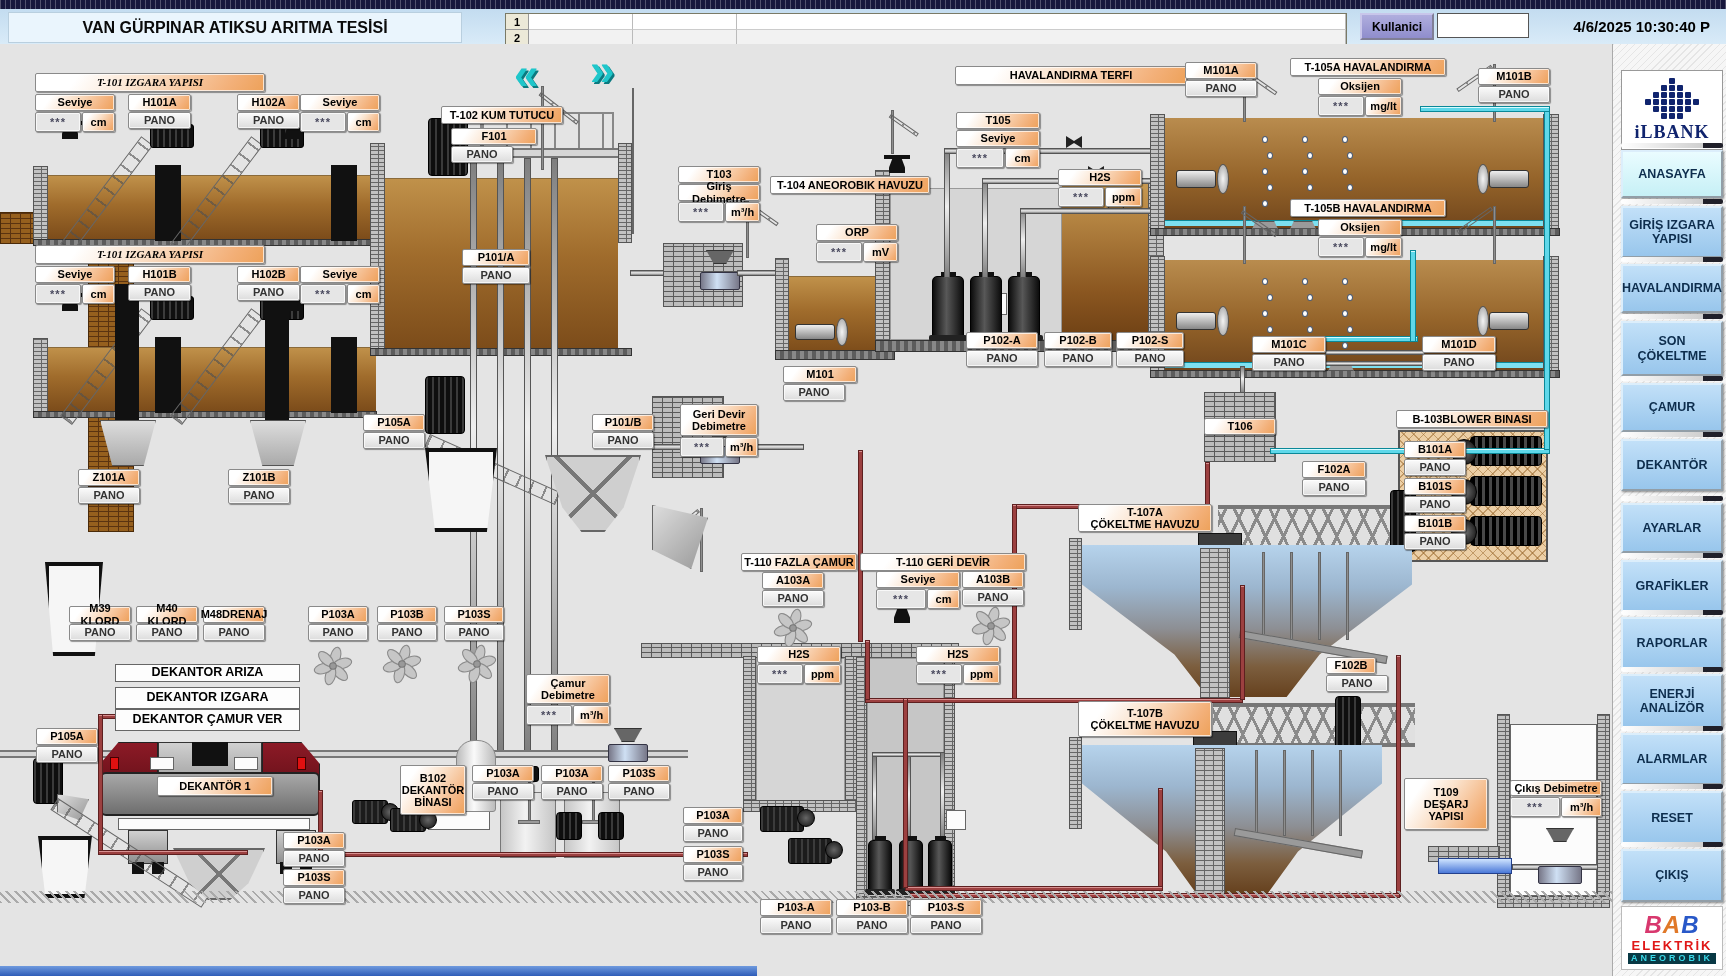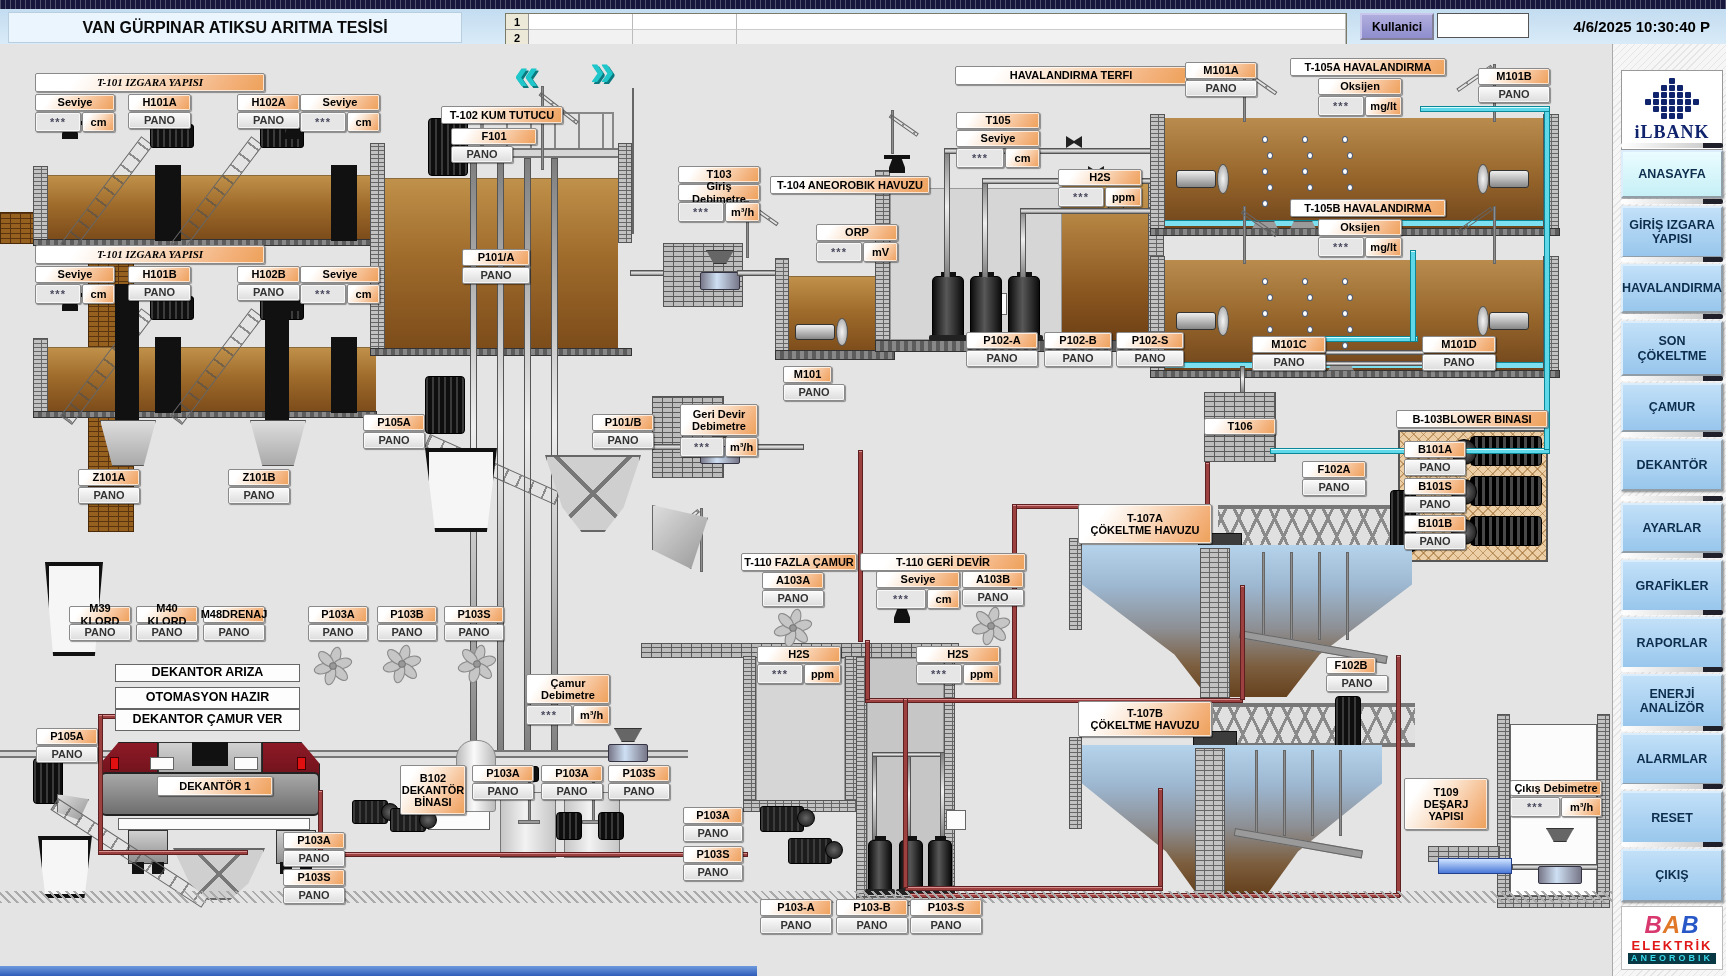--- a/index.html
+++ b/index.html
@@ -479,21 +479,21 @@
       </div>
       <div class="lb t-title" style="left: 1290px; top: 14px; width: 156px; height: 18px;">
         <span>T-105A HAVALANDIRMA</span>
       </div>
       <div class="lb t-title" style="left: 1290px; top: 155px; width: 156px; height: 18px;">
         <span>T-105B HAVALANDIRMA</span>
       </div>
       <div class="lb t-title" style="left: 1396px; top: 366px; width: 152px; height: 18px;">
         <span>B-103BLOWER BINASI</span>
       </div>
-      <div class="lb t-title" style="left: 1078px; top: 460px; width: 134px; height: 40px;">
+      <div class="lb t-title" style="left: 1078px; top: 460px; width: 134px; height: 28px;">
         <span>T-107A</span>
         <span>ÇÖKELTME HAVUZU</span>
       </div>
       <div class="lb t-title" style="left: 1078px; top: 657px; width: 134px; height: 36px;">
         <span>T-107B</span>
         <span>ÇÖKELTME HAVUZU</span>
       </div>
       <div class="lb t-title" style="left: 741px; top: 509px; width: 116px; height: 18px;">
         <span>T-110 FAZLA ÇAMUR</span>
       </div>
@@ -526,21 +526,21 @@
       <div class="lb t-tag" style="left: 228px; top: 425px; width: 62px; height: 17px;">Z101B</div>
       <div class="lb t-pano" style="left: 228px; top: 443px; width: 62px; height: 17px;">PANO</div>
       <div class="lb t-tag" style="left: 451px; top: 84px; width: 86px; height: 17px;">F101</div>
       <div class="lb t-pano" style="left: 451px; top: 102px; width: 62px; height: 17px;">PANO</div>
       <div class="lb t-tag" style="left: 462px; top: 205px; width: 68px; height: 17px;">P101/A</div>
       <div class="lb t-pano" style="left: 462px; top: 223px; width: 68px; height: 17px;">PANO</div>
       <div class="lb t-tag" style="left: 363px; top: 370px; width: 62px; height: 17px;">P105A</div>
       <div class="lb t-pano" style="left: 363px; top: 388px; width: 62px; height: 17px;">PANO</div>
       <div class="lb t-tag" style="left: 592px; top: 370px; width: 62px; height: 17px;">P101/B</div>
       <div class="lb t-pano" style="left: 592px; top: 388px; width: 62px; height: 17px;">PANO</div>
-      <div class="lb t-tag" style="left: 783px; top: 322px; width: 49px; height: 17px; text-align: right;">M101</div>
+      <div class="lb t-tag" style="left: 783px; top: 322px; width: 74px; height: 17px; text-align: right;">M101</div>
       <div class="lb t-pano" style="left: 783px; top: 340px; width: 62px; height: 17px;">PANO</div>
       <div class="lb t-tag" style="left: 1185px; top: 18px; width: 72px; height: 17px;">M101A</div>
       <div class="lb t-pano" style="left: 1185px; top: 36px; width: 72px; height: 17px;">PANO</div>
       <div class="lb t-tag" style="left: 1478px; top: 24px; width: 72px; height: 17px;">M101B</div>
       <div class="lb t-pano" style="left: 1478px; top: 42px; width: 72px; height: 17px;">PANO</div>
       <div class="lb t-tag" style="left: 966px; top: 288px; width: 72px; height: 17px;">P102-A</div>
       <div class="lb t-pano" style="left: 966px; top: 306px; width: 72px; height: 17px;">PANO</div>
       <div class="lb t-tag" style="left: 1044px; top: 288px; width: 68px; height: 17px;">P102-B</div>
       <div class="lb t-pano" style="left: 1044px; top: 306px; width: 68px; height: 17px;">PANO</div>
       <div class="lb t-tag" style="left: 1116px; top: 288px; width: 68px; height: 17px;">P102-S</div>
@@ -676,21 +676,21 @@
         <span>Debimetre</span>
       </div>
       <div class="lb t-val" style="left: 526px; top: 661px; width: 46px; height: 20px;">***</div>
       <div class="lb t-unit" style="left: 573px; top: 661px; width: 37px; height: 20px;">m³/h</div>
       <div class="lb t-tag" style="left: 1510px; top: 736px; width: 92px; height: 16px;">
         <span>Çıkış Debimetre</span>
       </div>
       <div class="lb t-val" style="left: 1510px; top: 753px; width: 50px; height: 20px;">***</div>
       <div class="lb t-unit" style="left: 1561px; top: 753px; width: 41px; height: 20px;">m³/h</div>
       <div class="lb t-status" style="left: 115px; top: 620px; width: 185px; height: 18px;">DEKANTOR ARIZA</div>
-      <div class="lb t-status" style="left: 115px; top: 643px; width: 185px; height: 22px;">OTOMASYON HAZIR</div>
+      <div class="lb t-status" style="left: 115px; top: 643px; width: 185px; height: 22px;">DEKANTOR IZGARA</div>
       <div class="lb t-status" style="left: 115px; top: 665px; width: 185px; height: 22px;">DEKANTOR ÇAMUR VER</div>
       <div class="chev" style="left: 514px; top: 8px; width: 42px; height: 46px;">«</div>
       <div class="chev" style="left: 590px; top: 4px; width: 42px; height: 46px;">»</div>
     </div>
 
   <div id="sidebar">
     <div id="logobox">
       <div id="logodots">
           <div class="dotrow">
             <div class="dot"></div>

